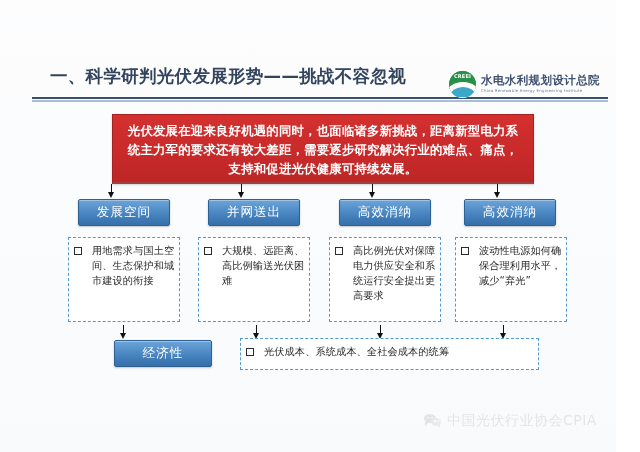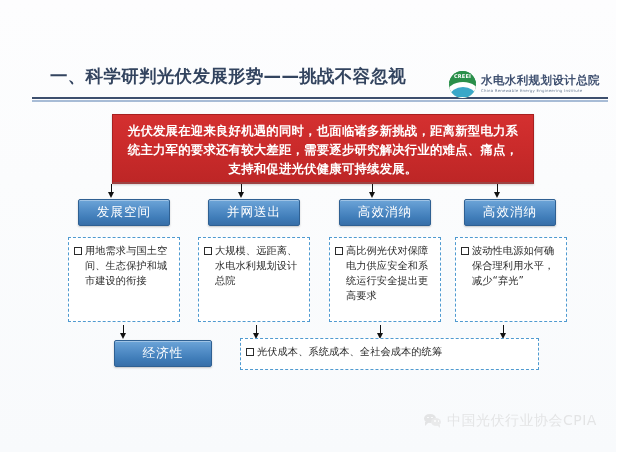--- a/index.html
+++ b/index.html
@@ -184,21 +184,21 @@
   .dashbox {
     position: absolute;
     box-sizing: border-box;
     background: #ffffff;
     border: 1.4px dashed #4f9ad0;
     padding: 5px 4px 4px 5px;
   }
   .bullet-row {
     display: flex;
     align-items: flex-start;
-    gap: 3px;
+    gap: 10px;
   }
   .bullet {
     flex: 0 0 auto;
     width: 6px;
     height: 6px;
     border: 1.3px solid #2b2b2b;
     margin-top: 4px;
   }
   .btext {
     font-size: 10.2px;
@@ -331,21 +331,21 @@
     <div class="bullet-row">
       <div class="bullet"></div>
       <div class="btext">用地需求与国土空间、生态保护和城市建设的衔接</div>
     </div>
   </div>
 
   <div class="colhead" style="left:208px; top:199px;">并网送出</div>
   <div class="dashbox" style="left:198px; top:237px; width:112px; height:85px;">
     <div class="bullet-row">
       <div class="bullet"></div>
-      <div class="btext">大规模、远距离、水电水利规划设计总院</div>
+      <div class="btext">大规模、远距离、高比例输送光伏困难</div>
     </div>
   </div>
 
   <div class="colhead" style="left:339px; top:199px;">高效消纳</div>
   <div class="dashbox" style="left:329px; top:237px; width:112px; height:85px;">
     <div class="bullet-row">
       <div class="bullet"></div>
       <div class="btext">高比例光伏对保障电力供应安全和系统运行安全提出更高要求</div>
     </div>
   </div>

